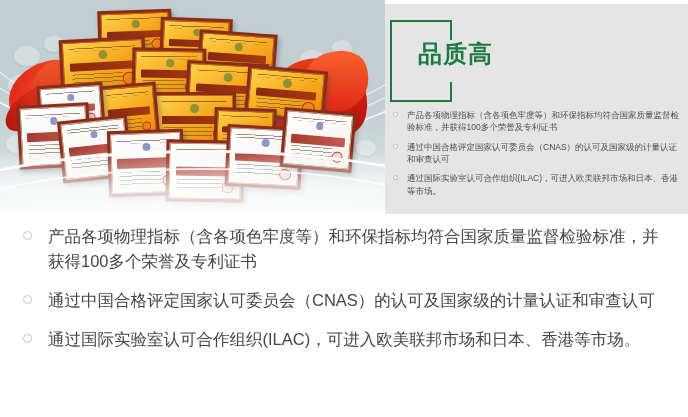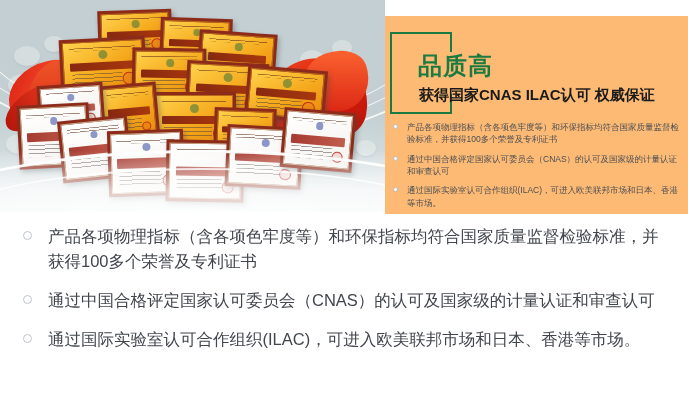--- a/index.html
+++ b/index.html
@@ -70,21 +70,21 @@
   .cert .body{position:absolute;left:10%;right:26%;top:64%;height:22%;
               background:repeating-linear-gradient(180deg,rgba(70,60,55,.5) 0 1px,transparent 1px 4px);}
   .cert .seal{position:absolute;right:9%;bottom:9%;width:14%;padding-bottom:14%;
               border:1.2px solid rgba(190,30,25,.85);border-radius:50%;background:rgba(210,40,30,.14);}
   .cert .emblem{position:absolute;left:45%;top:16%;width:12%;padding-bottom:12%;border-radius:50%;
                 background:rgba(40,110,60,.5);}
   .cert-white .emblem{background:rgba(50,70,160,.55);}
 
   
   .panel{
-    position:absolute;left:385px;top:16px;width:303px;height:212px;background:#fdba74;
+    position:absolute;left:385px;top:4px;width:303px;height:212px;background:#e5e5e5;
   }
   .bracket{
     position:absolute;left:5px;top:16px;width:58px;height:78px;
     border:2px solid #1b7a40;border-right:none;
   }
   .bracket::before{content:"";position:absolute;right:-2px;top:-2px;width:2px;height:20px;background:#1b7a40;}
   .bracket::after{content:"";position:absolute;right:-2px;bottom:-2px;width:2px;height:20px;background:#1b7a40;}
   .p-title{
     position:absolute;left:33px;top:38px;
     font-size:24px;font-weight:bold;color:#1b7a40;letter-spacing:1px;line-height:1;
@@ -304,21 +304,20 @@
       </div>
 
     <div class="ring r4"></div>
     <div class="ring r5"></div>
     <div class="stage-floor"></div>
   </div>
 
   <div class="panel">
     <div class="bracket"></div>
     <div class="p-title">品质高</div>
-    <div class="p-sub">获得国家CNAS ILAC认可 权威保证</div>
 
     <div class="p-list">
       <div class="p-item">
         <span class="dot"></span>
         <span>产品各项物理指标（含各项色牢度等）和环保指标均符合国家质量监督检验标准，并获得100多个荣誉及专利证书</span>
       </div>
       <div class="p-item">
         <span class="dot"></span>
         <span>通过中国合格评定国家认可委员会（CNAS）的认可及国家级的计量认证和审查认可</span>
       </div>

